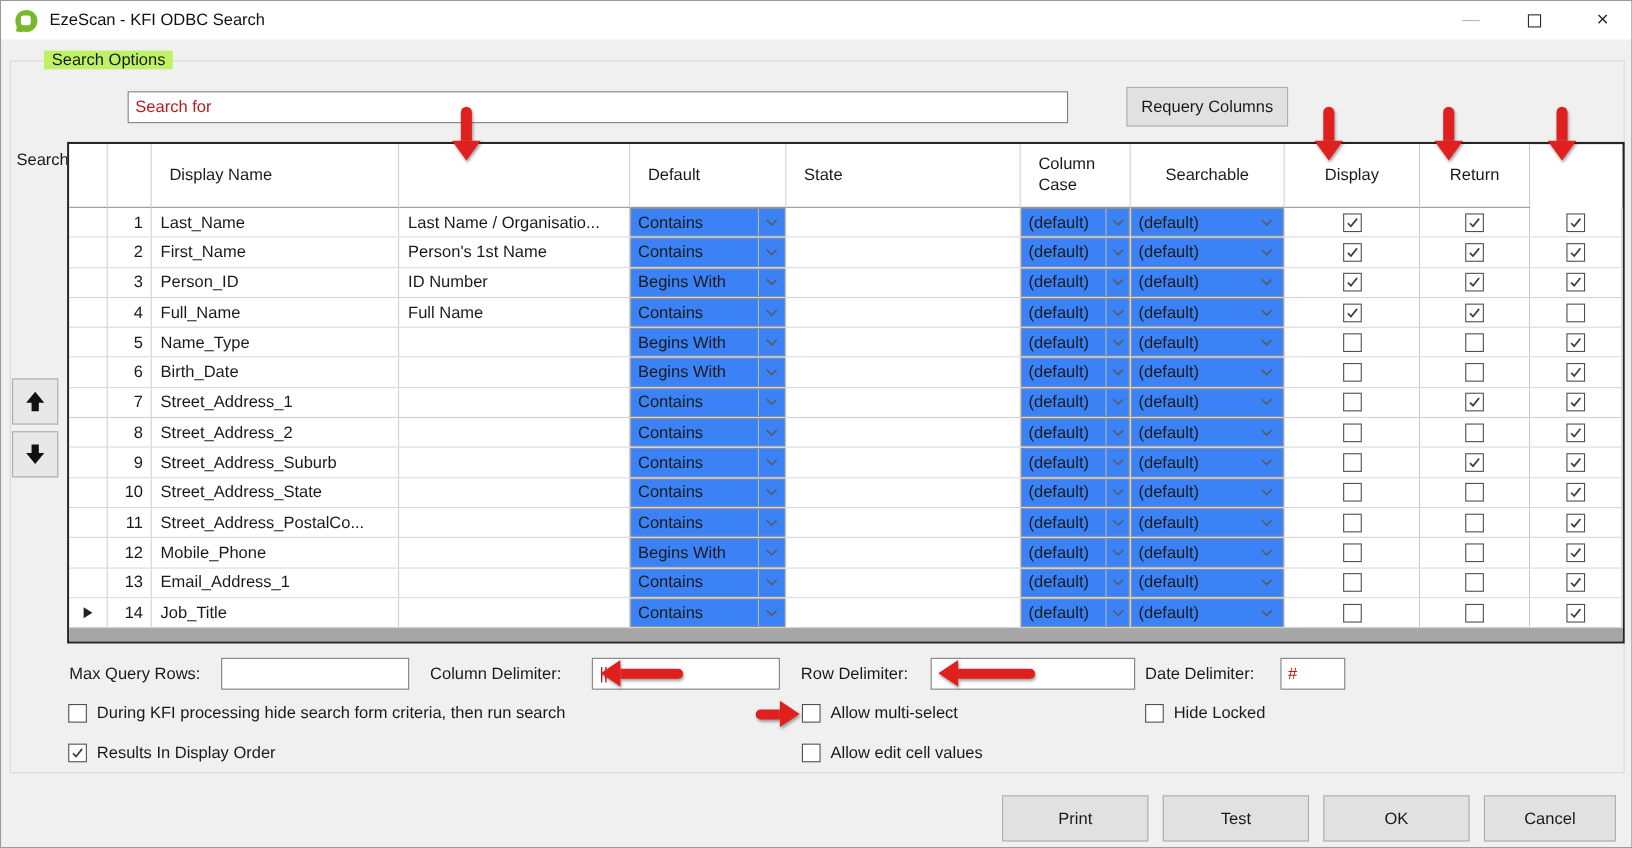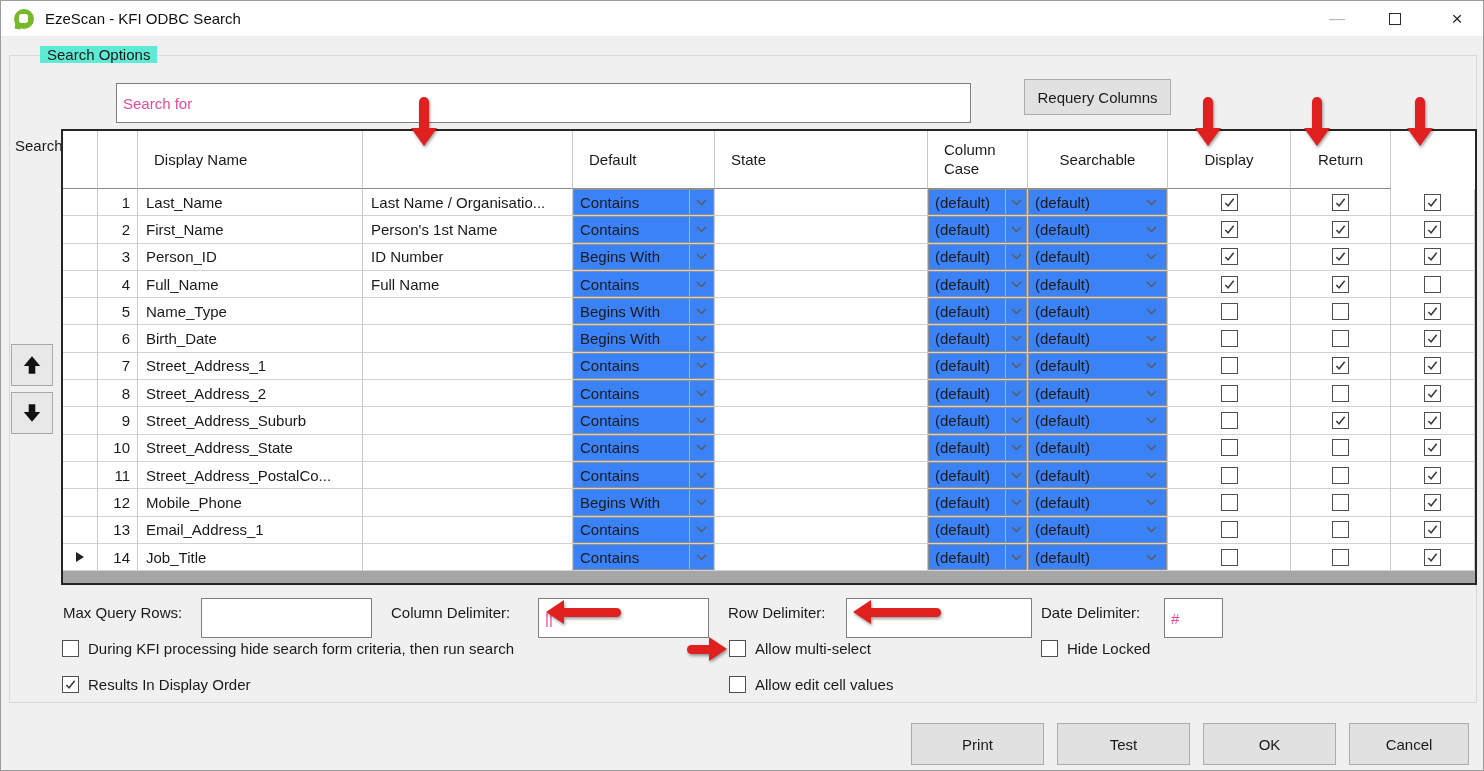--- a/index.html
+++ b/index.html
@@ -18,25 +18,25 @@
   .win-title { position:absolute; left:44px; top:9px; font-size:15px; color:#111; }
   .cap-btn { position:absolute; top:0; width:36px; height:36px; display:flex; align-items:center;
              justify-content:center; font-size:16px; color:#333; }
   .cap-min { left:1318px; color:#b9b9b9; }
   .cap-max { left:1376px; }
   .cap-max i { display:block; width:12px; height:12px; border:1.5px solid #2b2b2b; }
   .cap-close { left:1438px; font-size:19px; color:#2b2b2b; }
   
   .groupbox { position:absolute; left:8px; top:54px; width:1468px; height:648px;
               border:1px solid #d9d9d9; }
-  .groupbox-legend { position:absolute; left:30px; top:-10px; background:#5eead4; padding:0 7px;
+  .groupbox-legend { position:absolute; left:30px; top:-10px; background:#bef264; padding:0 7px;
               font-size:15px; color:#1a1a1a; }
   .lbl { position:absolute; font-size:15px; color:#1a1a1a; white-space:nowrap; }
-  .tbox { position:absolute; height:40px; border:1px solid #7f7f7f; background:#fff;
-          font-family:"Liberation Sans",sans-serif; font-size:15px; color:#ec4899; padding:0 6px; }
+  .tbox { position:absolute; height:29px; border:1px solid #7f7f7f; background:#fff;
+          font-family:"Liberation Sans",sans-serif; font-size:15px; color:#b91c1c; padding:0 6px; }
   .btn { position:absolute; background:#e1e1e1; border:1px solid #acacac; font-size:15px;
          color:#1a1a1a; display:flex; align-items:center; justify-content:center; }
   
   .move-btn { position:absolute; left:10px; width:42px; height:42px; background:#e8e8e8;
               border:1px solid #a9a9a9; display:flex; align-items:center; justify-content:center; }
   
   .grid-frame { position:absolute; left:60px; top:128px; width:1416px; height:456px;
                 border:2px solid #262626; background:#fff; }
   .grid { display:grid; grid-template-columns:35px 40px 225px 210px 142px 213px 100px 140px 123px 100px 84px;
           width:1412px; }

